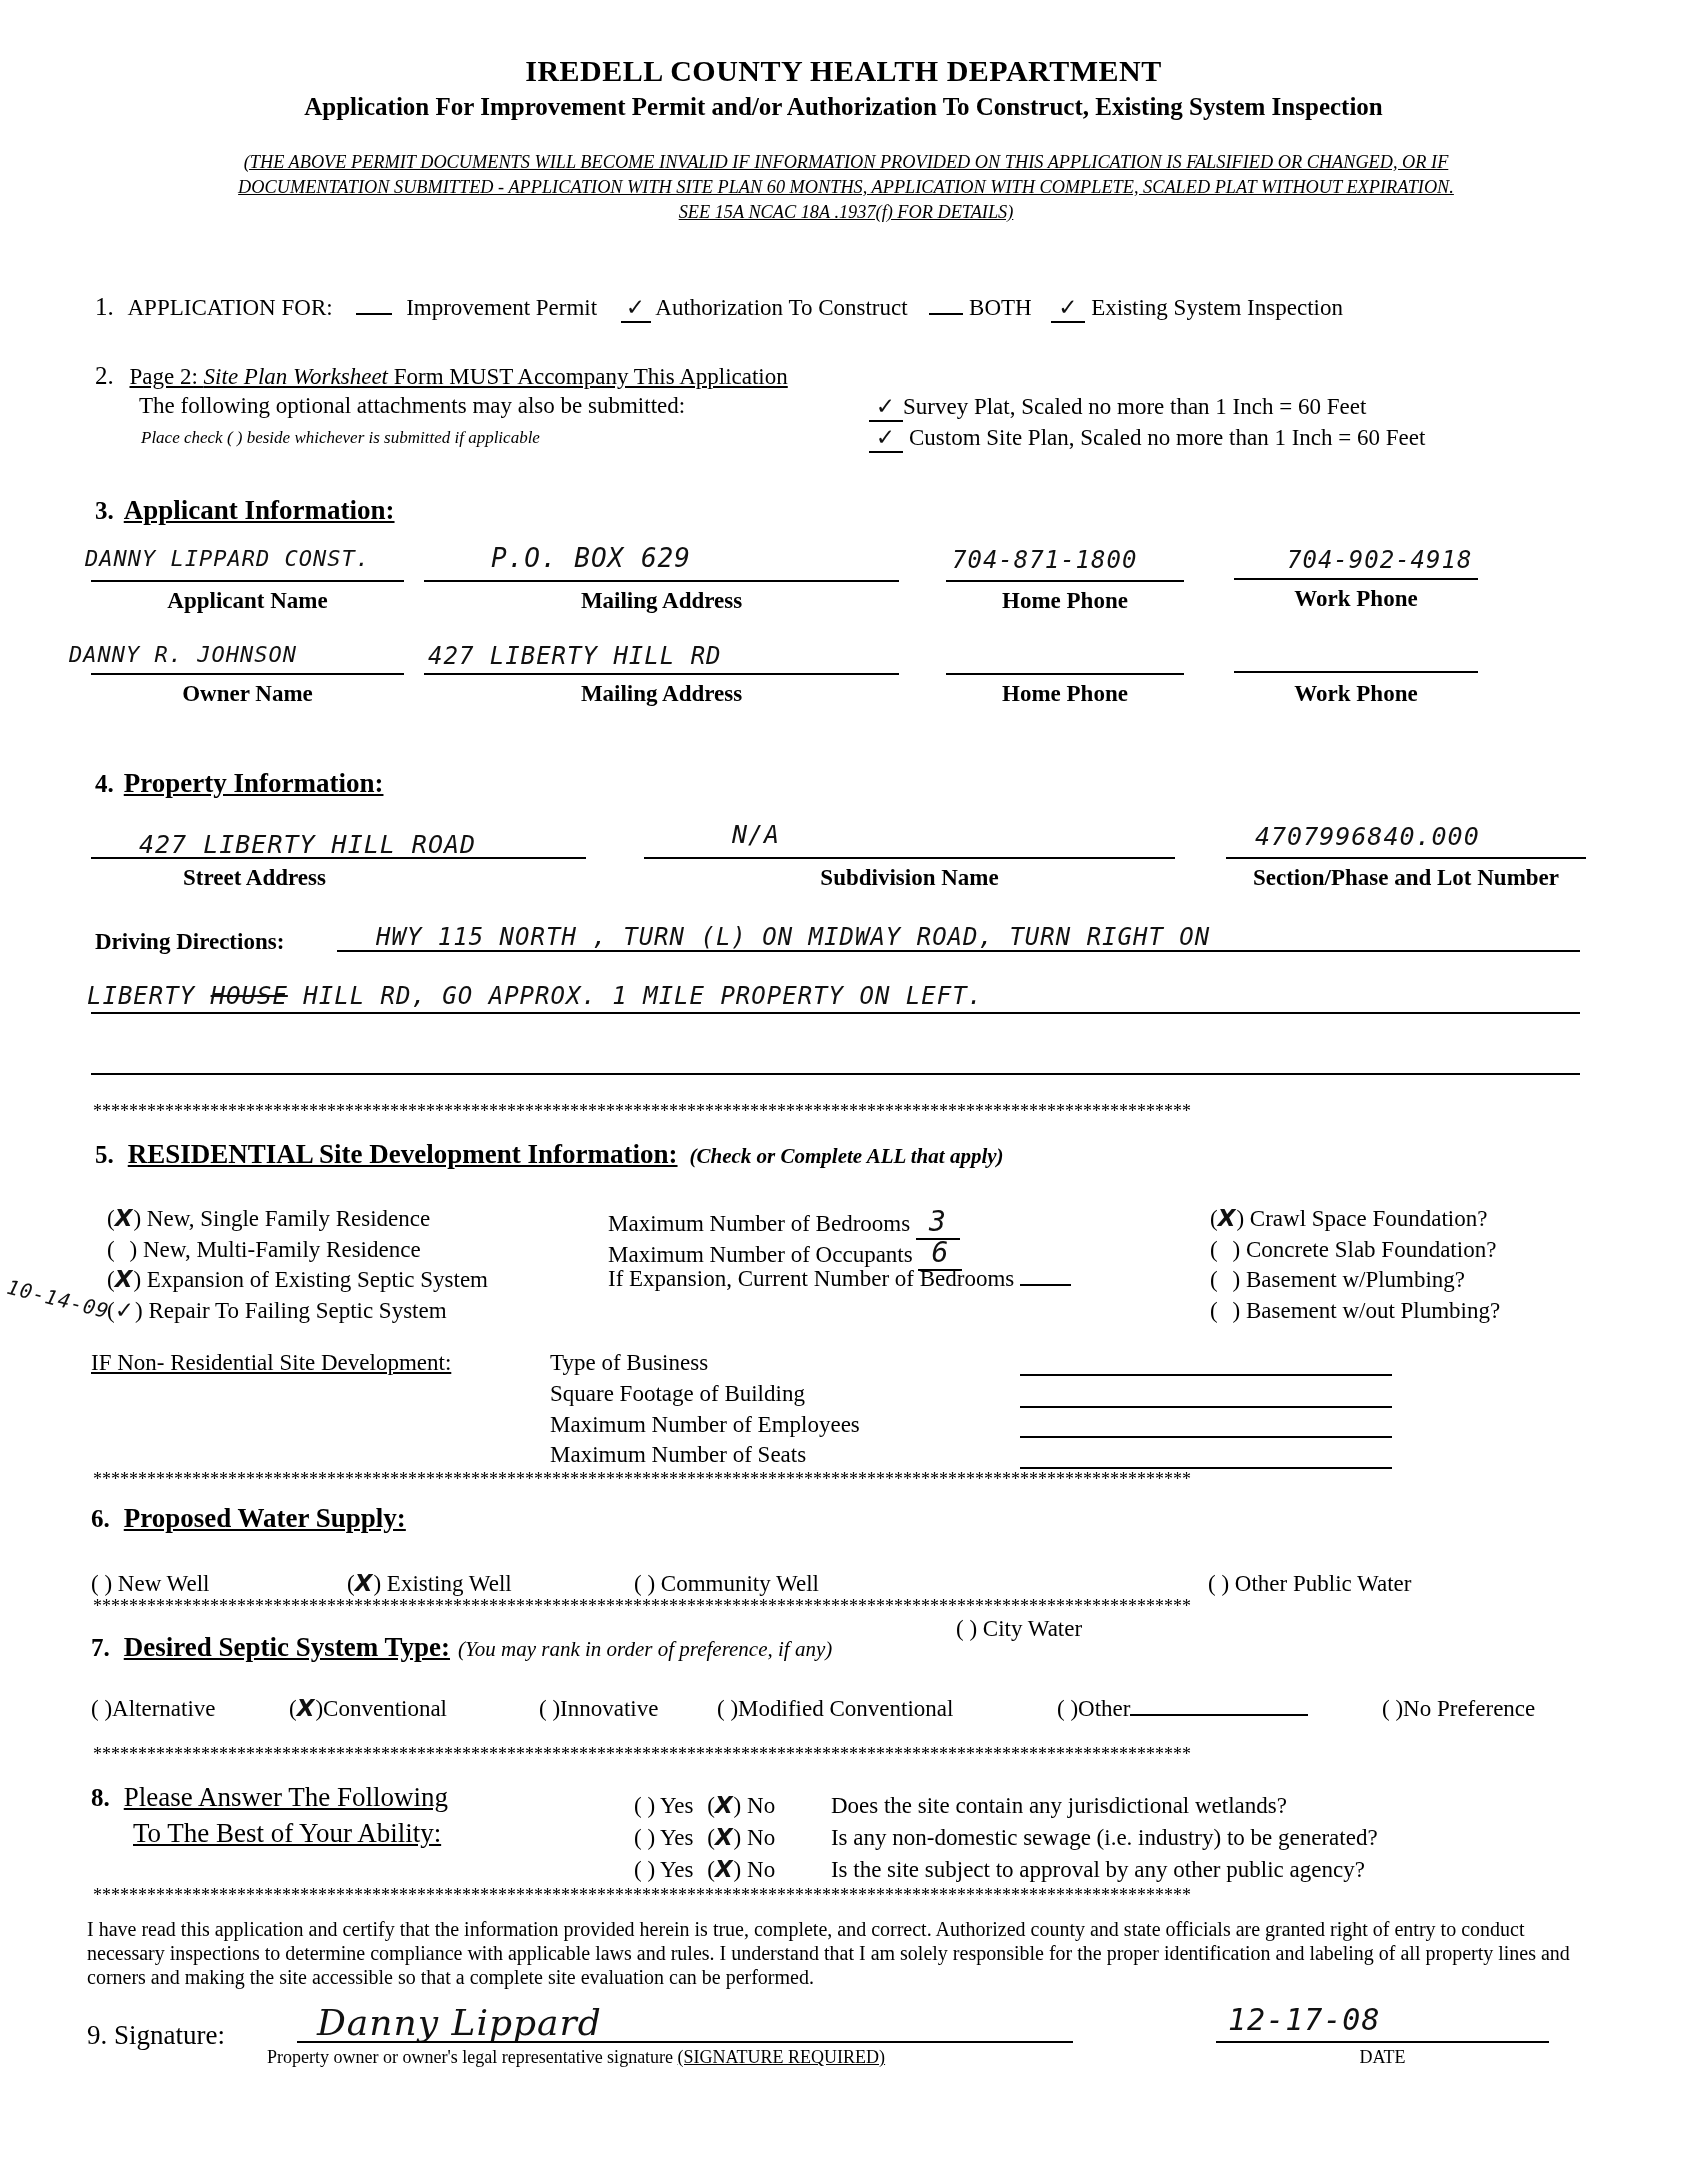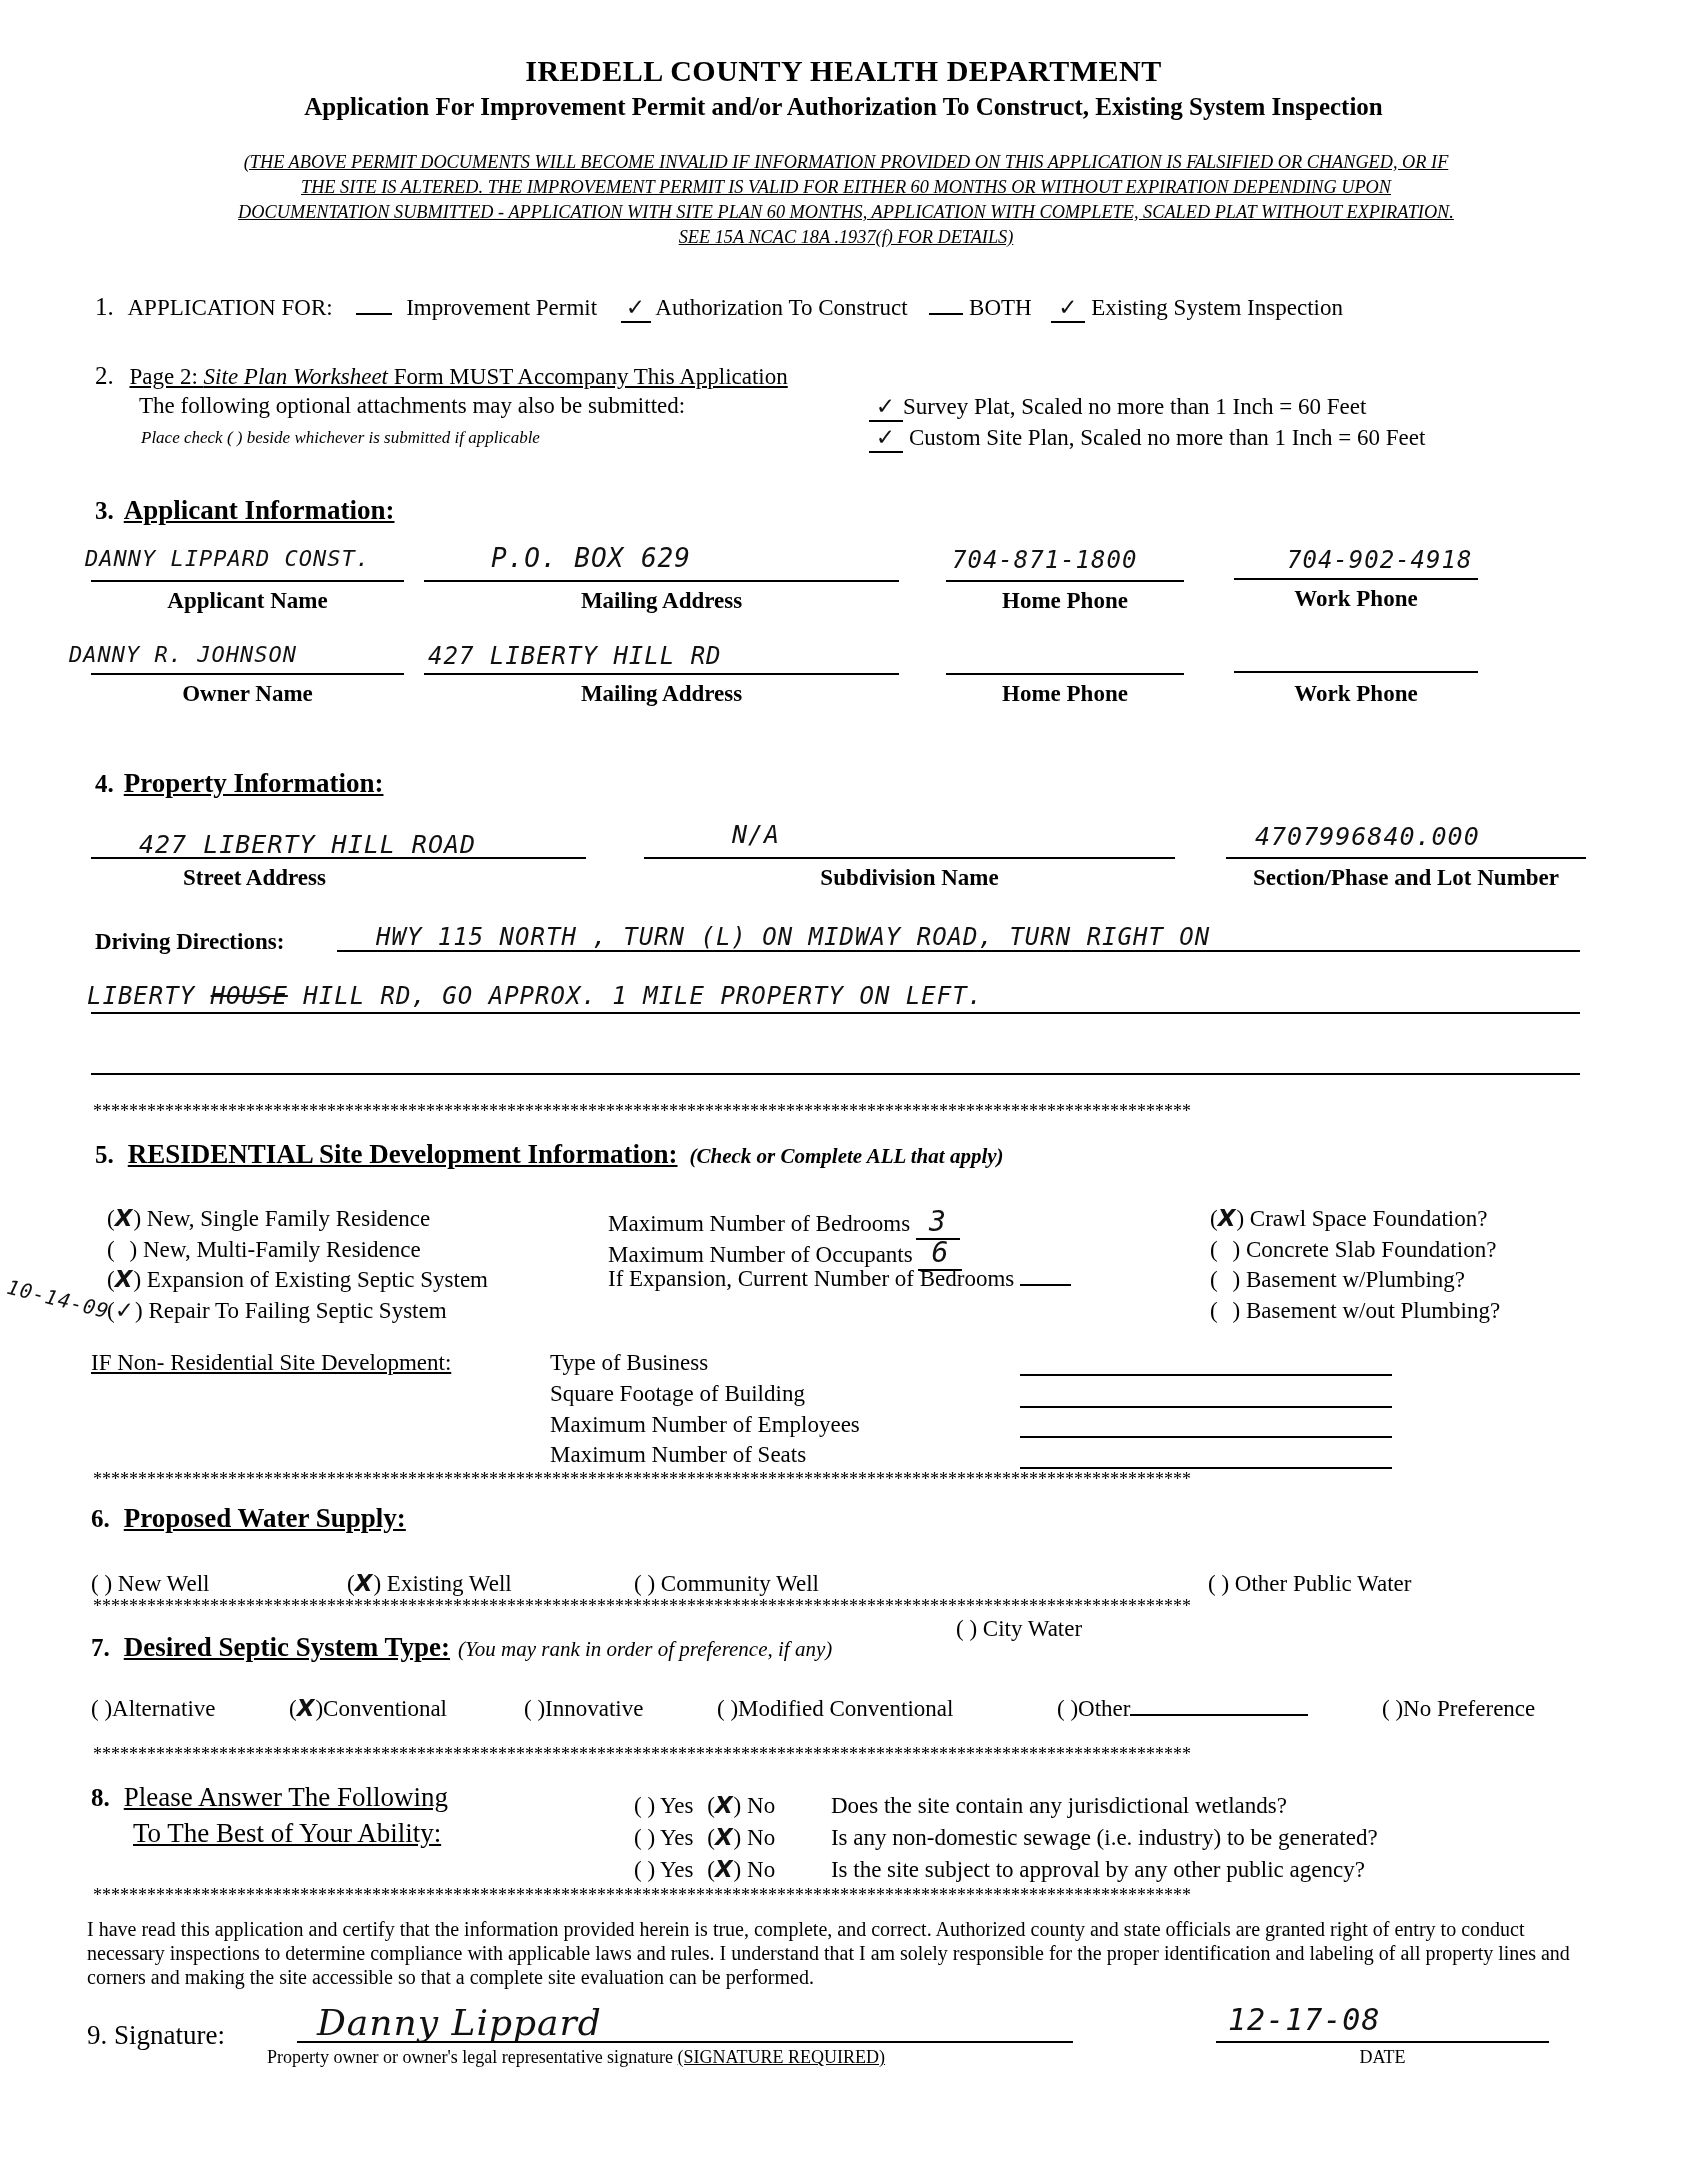--- a/index.html
+++ b/index.html
@@ -25,21 +25,20 @@
   .b { font-weight: bold; }
   .i { font-style: italic; }
 </style>
 </head>
 <body>
 
 <div class="abs title">IREDELL COUNTY HEALTH DEPARTMENT</div>
 <div class="abs subtitle">Application For Improvement Permit and/or Authorization To Construct, Existing System Inspection</div>
 <div class="abs notice">
   <div>(THE ABOVE PERMIT DOCUMENTS  WILL BECOME INVALID IF INFORMATION PROVIDED ON THIS APPLICATION IS FALSIFIED OR CHANGED, OR IF</div>
-  <div>THE SITE IS ALTERED.  THE IMPROVEMENT PERMIT IS VALID FOR EITHER 60 MONTHS OR WITHOUT EXPIRATION DEPENDING UPON</div>
   <div>DOCUMENTATION SUBMITTED - APPLICATION WITH SITE PLAN 60 MONTHS, APPLICATION WITH COMPLETE, SCALED  PLAT WITHOUT EXPIRATION.</div>
   <div>SEE 15A NCAC 18A .1937(f) FOR DETAILS)</div>
 </div>
 
 <div class="abs row" style="top:293px; left:95px;">
   <span class="sec-num">1.</span>
   <span class="lbl" style="margin-left:8px;">APPLICATION FOR:</span>
   <span style="display:inline-block; width:36px; border-bottom:2px solid #000; margin-left:18px; text-align:center;"><span class="hw"></span></span>
   <span class="lbl" style="margin-left:8px;">Improvement Permit</span>
   <span style="display:inline-block; width:30px; border-bottom:2px solid #000; margin-left:18px; text-align:center;"><span class="hw mark">✓</span></span>
@@ -170,21 +169,21 @@
 
 <div class="abs stars" style="top:1596px; left:93px; width:1493px;">**************************************************************************************************************************</div>
 
 <div class="abs" style="top:1632px; left:91px;">
   <span class="sec-num b">7.</span>
   <span class="sec-head" style="margin-left:10px;">Desired Septic System Type:</span>
   <span class="i" style="font-size:21px; margin-left:4px;">(You may rank in order of preference, if any)</span>
 </div>
 <div class="abs row" style="top:1695px; left:91px;">( <span class="hw"> </span>)<span>Alternative</span></div>
 <div class="abs row" style="top:1695px; left:289px;">(<span class="hw mark">X</span>)<span>Conventional</span></div>
-<div class="abs row" style="top:1695px; left:524px;">( <span class="hw"> </span>)<span>Innovative</span></div>
+<div class="abs row" style="top:1695px; left:539px;">( <span class="hw"> </span>)<span>Innovative</span></div>
 <div class="abs row" style="top:1695px; left:717px;">( <span class="hw"> </span>)<span>Modified Conventional</span></div>
 <div class="abs row" style="top:1695px; left:1057px;">( <span class="hw"> </span>)<span>Other</span><span style="display:inline-block; width:178px; border-bottom:2px solid #000;"></span></div>
 <div class="abs row" style="top:1695px; left:1382px;">( <span class="hw"> </span>)<span>No Preference</span></div>
 
 <div class="abs stars" style="top:1744px; left:93px; width:1493px;">**************************************************************************************************************************</div>
 
 <div class="abs" style="top:1782px; left:91px;">
   <span class="sec-num b">8.</span>
   <span class="sec-head" style="margin-left:10px; font-weight:normal;">Please Answer The Following</span>
 </div>

